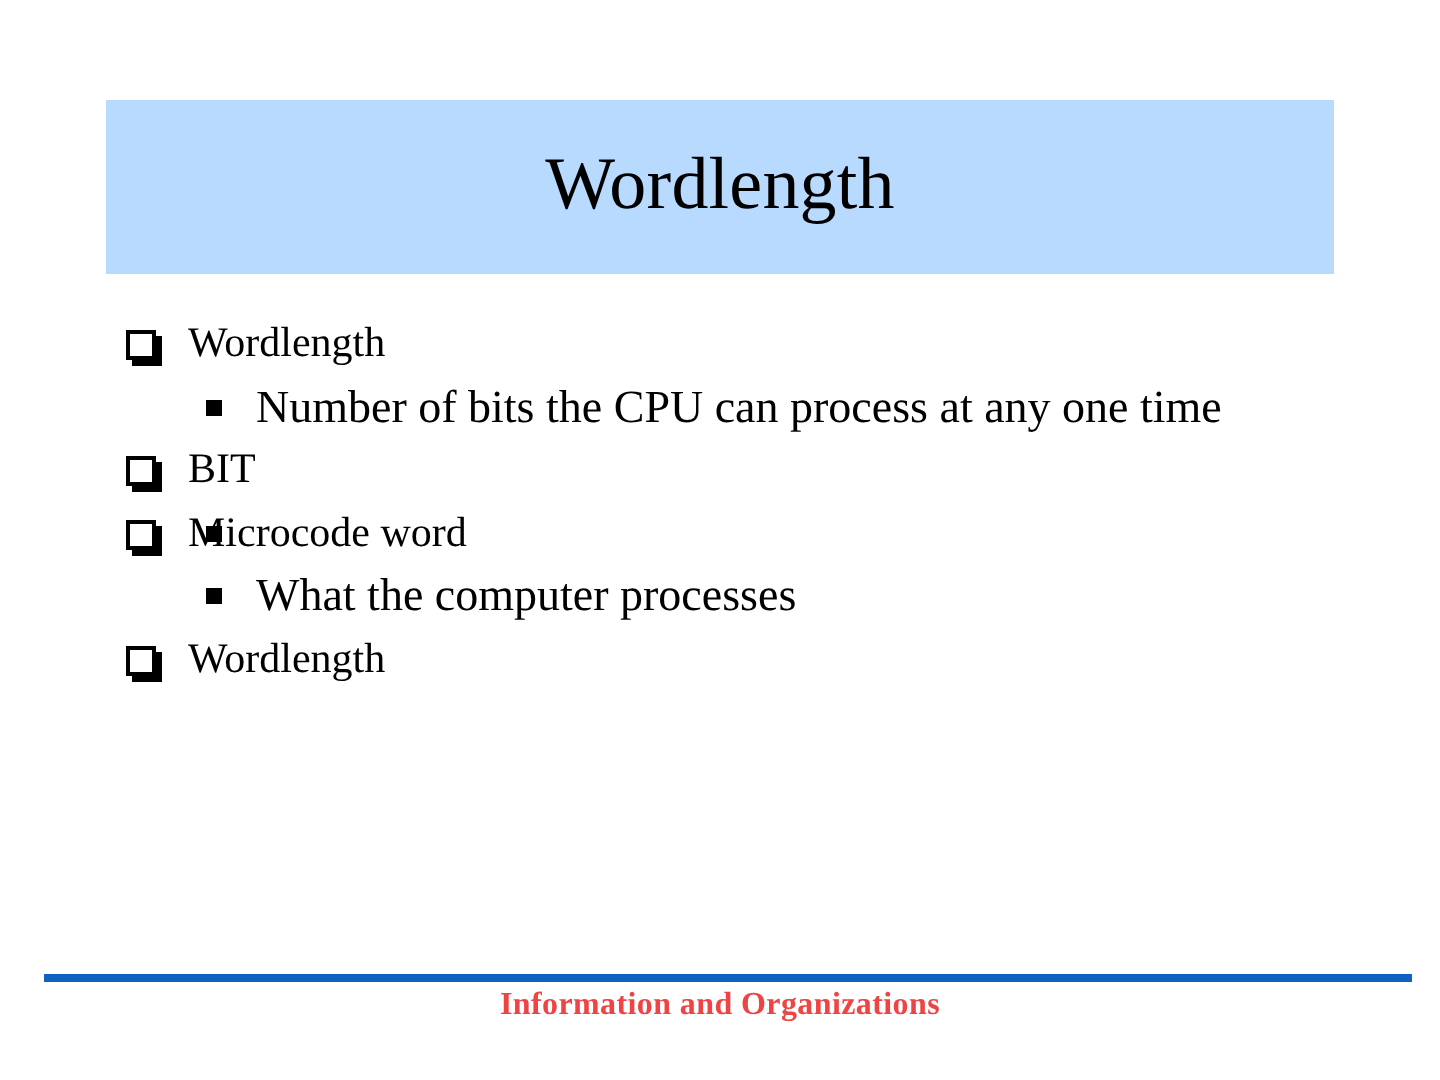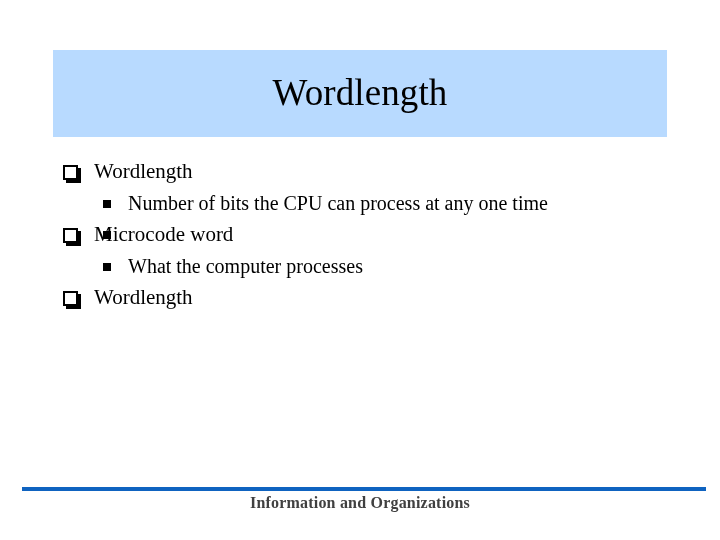--- a/index.html
+++ b/index.html
@@ -83,21 +83,21 @@
     width: 11px;
     height: 11px;
     border: 2px solid #000000;
     background: #ffffff;
     box-shadow: 3px 3px 0 0 #000000;
   }
 
   .lvl2 {
     position: relative;
     display: block;
-    font-size: 20px;
+    font-size: 23px;
     line-height: 31.5px;
     padding-left: 72px;
     text-indent: 0;
   }
   .lvl2 .bullet2 {
     position: absolute;
     left: 47px;
     top: 12px;
     width: 8px;
     height: 8px;
@@ -121,21 +121,21 @@
   }
   #footer-text {
     position: absolute;
     left: 0;
     top: 494px;
     width: 720px;
     text-align: center;
     font-family: "Liberation Serif", "DejaVu Serif", serif;
     font-size: 16px;
     font-weight: 700;
-    color: #404040;
+    color: #ef4444;
     letter-spacing: 0.2px;
   }
 </style>
 </head>
 <body>
 
 <div id="slide">
 
   <div id="title-banner">
     <div id="title-text">Wordlength</div>
@@ -150,20 +150,26 @@
           </span>
         <span>Wordlength</span>
       </div>
       <div class="lvl2">
         <span class="bullet2"></span>
         <span class="t2 nowrap">Number of bits the CPU can process at any one time</span>
       </div>
     </div>
 
     <div class="group">
+      <div class="lvl1">
+        <span class="bullet">
+            <span class="sq-shadow"></span>
+          </span>
+        <span>BIT</span>
+      </div>
       <div class="lvl2">
         <span class="bullet2"></span>
       </div>
     </div>
 
     <div class="group">
       <div class="lvl1">
         <span class="bullet">
             <span class="sq-shadow"></span>
           </span>

